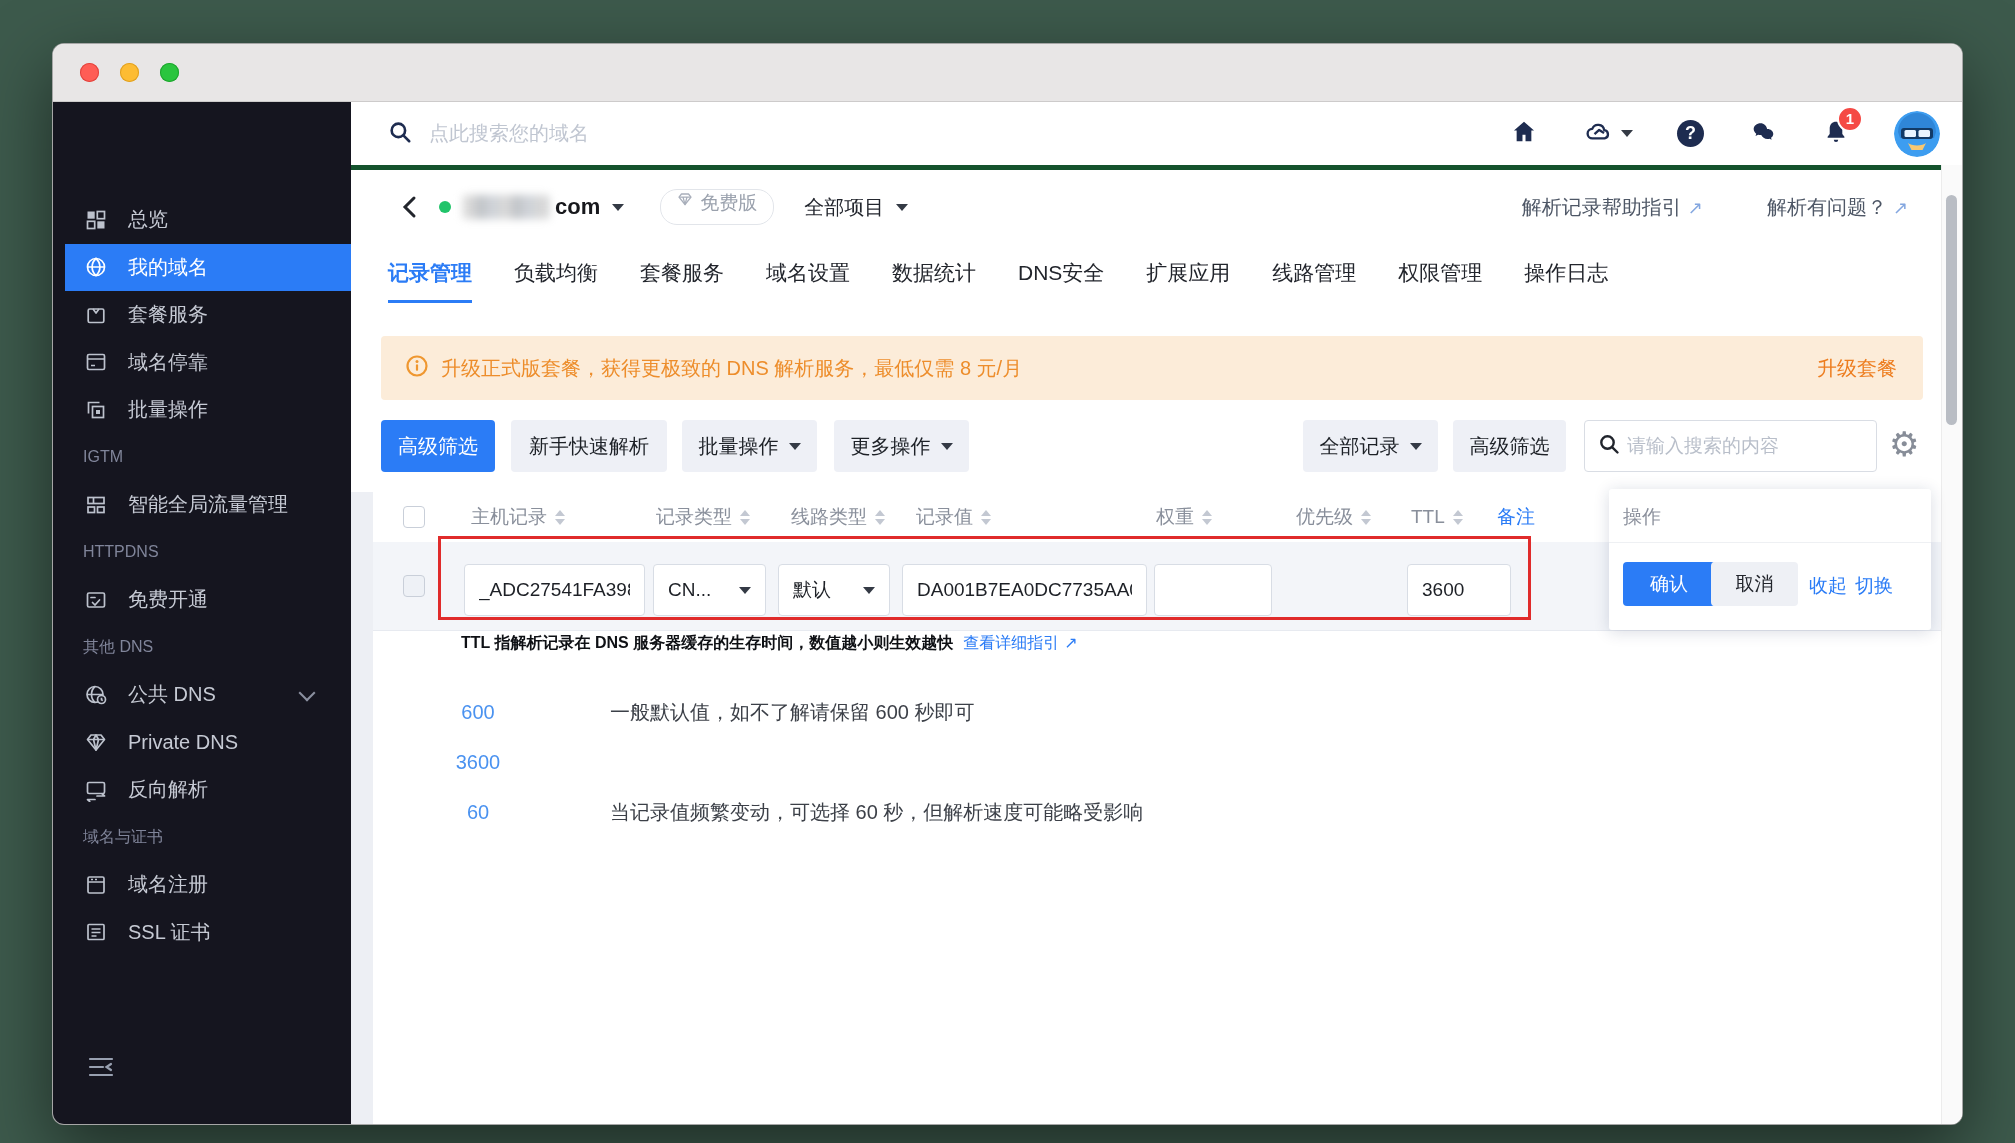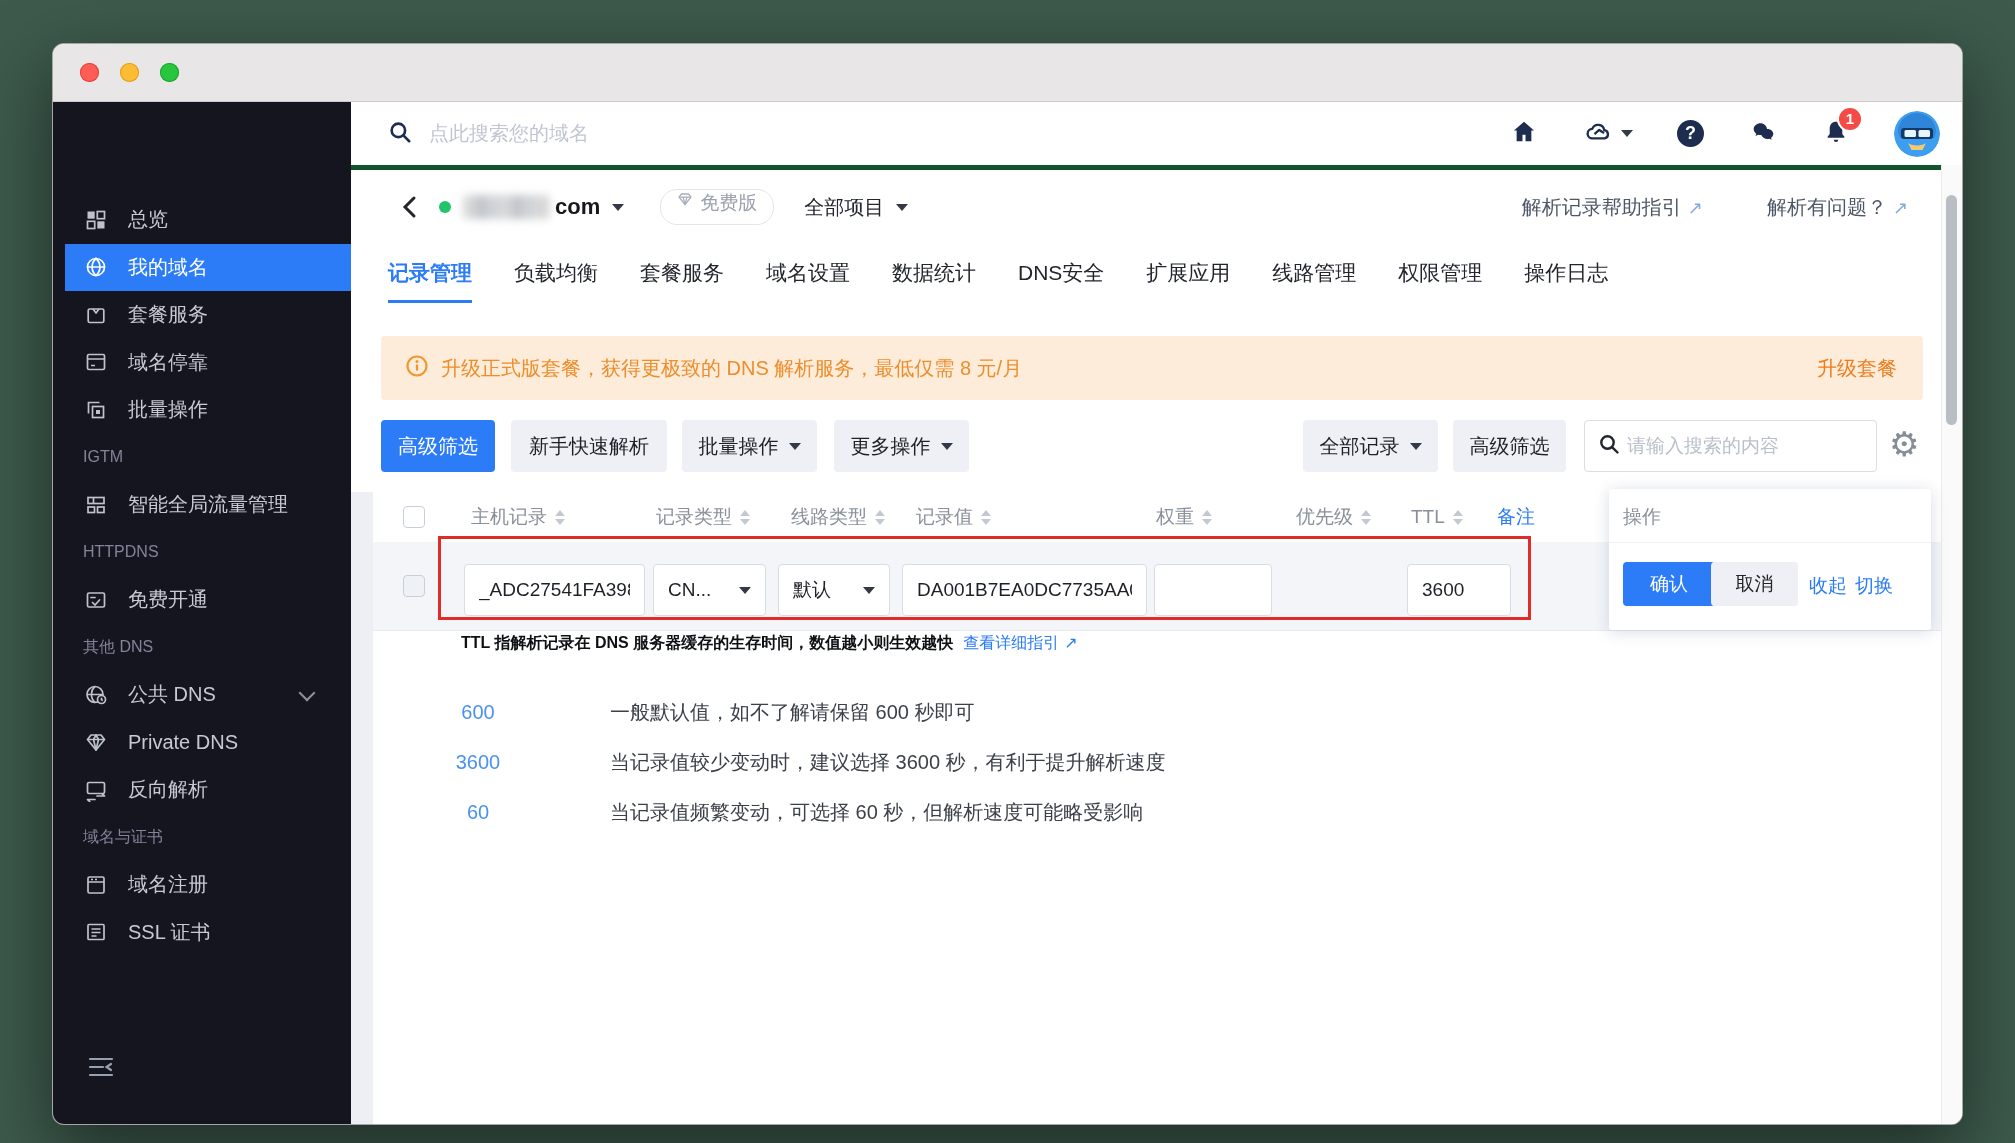--- a/index.html
+++ b/index.html
@@ -504,21 +504,20 @@
           <div class="ttl-title">
             <span>TTL 指解析记录在 DNS 服务器缓存的生存时间，数值越小则生效越快</span><span class="ttl-link"><span>查看详细指引</span><span class="arr"> ↗</span></span>
           </div>
           <div id="ttl-rows">
               <div class="ttl-row" style="top: 394px; left: 0px; right: 0px;">
                 <span class="ttl-val">600</span>
                 <span class="ttl-desc">一般默认值，如不了解请保留 600 秒即可</span>
               </div>
               <div class="ttl-row" style="top: 444px; left: 0px; right: 0px;">
                 <span class="ttl-val">3600</span>
-                <span class="ttl-desc">当记录值较少变动时，建议选择 3600 秒，有利于提升解析速度</span>
               </div>
               <div class="ttl-row" style="top: 494px; left: 0px; right: 0px;">
                 <span class="ttl-val">60</span>
                 <span class="ttl-desc">当记录值频繁变动，可选择 60 秒，但解析速度可能略受影响</span>
               </div>
             </div>
 
         </div>
 
         <div class="scrollbar">

